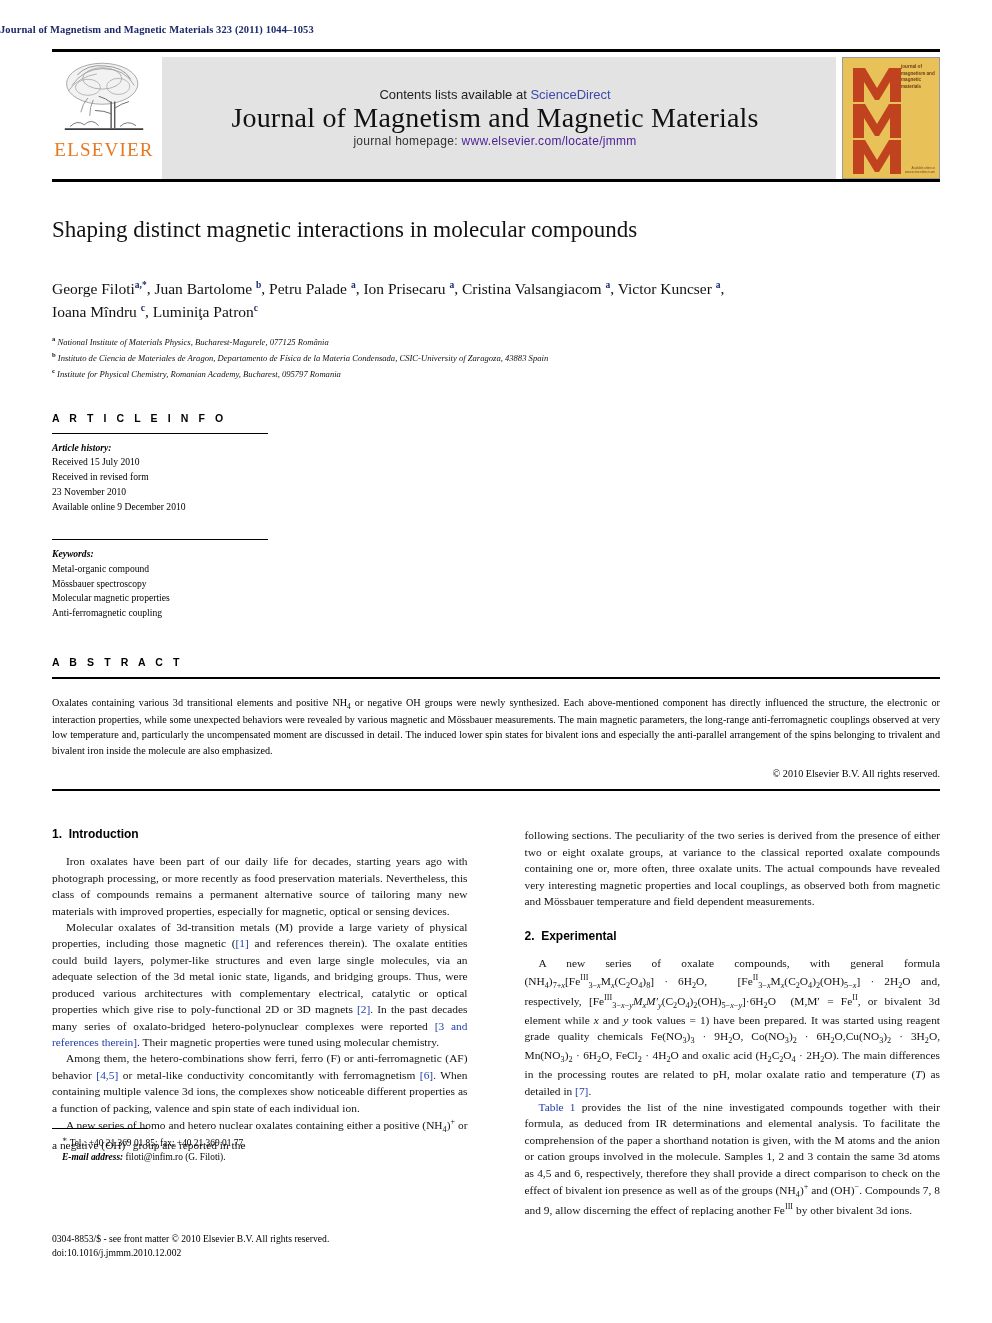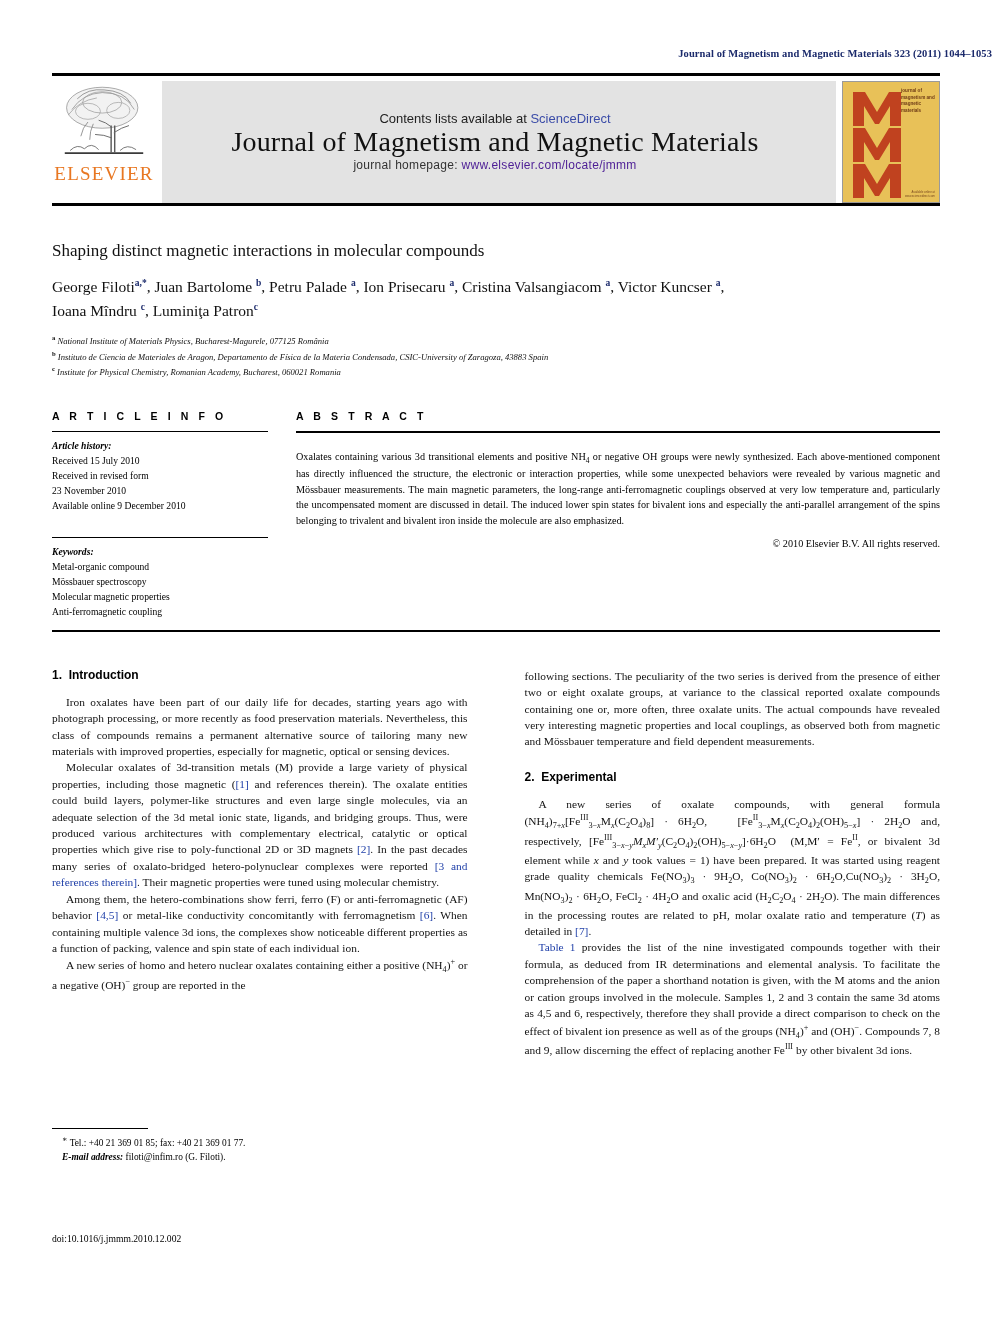--- a/index.html
+++ b/index.html
@@ -17,25 +17,25 @@
   }
   .page {
     position: relative;
     width: 992px;
     height: 1323px;
     padding: 0;
   }
 
   
   .runhead {
-    text-align: right;
+    text-align: left;
     font-size: 10.5px;
     font-weight: bold;
     color: #1b2a6b;
-    padding-top: 48px;
+    padding-top: 24px;
     letter-spacing: 0.1px;
   }
 
   
   .masthead-wrap {
     margin: 14px 52px 0 52px;
     border-top: 3px solid #000;
     padding-top: 5px;
   }
   .masthead {
@@ -130,24 +130,24 @@
   .masthead-rule {
     border-top: 3px solid #000;
     margin: 0 52px;
   }
 
   
   .titleblock {
     margin: 34px 52px 0 52px;
   }
   .art-title {
-    font-size: 17px;
+    font-size: 23px;
     font-weight: normal;
     color: #111;
-    margin: 0 0 14px 0;
+    margin: 0 0 32px 0;
     line-height: 1.25;
   }
   .authors {
     font-size: 15.5px;
     line-height: 1.5;
     color: #111;
     margin-bottom: 11px;
   }
   .authors sup {
     color: #1b2a6b;
@@ -165,20 +165,21 @@
     font-weight: bold;
     font-style: normal;
     font-size: 6.6px;
   }
 
   
   .infoabs {
     display: flex;
     margin: 30px 52px 0 52px;
     gap: 28px;
+    flex-direction: column;
   }
   .col-info { width: 216px; flex: 0 0 216px; }
   .col-abs  { flex: 1 1 auto; }
   .sec-head {
     font-family: "Liberation Sans", sans-serif;
     font-size: 10.5px;
     font-weight: bold;
     letter-spacing: 3.6px;
     color: #000;
     margin-bottom: 9px;
@@ -330,21 +331,21 @@
   <div class="masthead-rule"></div>
 
   <div class="titleblock">
     <h1 class="art-title">Shaping distinct magnetic interactions in molecular compounds</h1>
     <div class="authors">
       <span><span>George Filoti</span><sup>a,*</sup>, </span><span><span>Juan Bartolome</span> <sup>b</sup>, </span><span><span>Petru Palade</span> <sup>a</sup>, </span><span><span>Ion Prisecaru</span> <sup>a</sup>, </span><span><span>Cristina Valsangiacom</span> <sup>a</sup>, </span><span><span>Victor Kuncser</span> <sup>a</sup>,</span><br><span><span>Ioana Mîndru</span> <sup>c</sup>, </span><span><span>Luminiţa Patron</span><sup>c</sup></span>
     </div>
     <div class="affils">
       <div><sup>a</sup> <span>National Institute of Materials Physics, Bucharest-Magurele, 077125 România</span></div>
       <div><sup>b</sup> <span>Instituto de Ciencia de Materiales de Aragon, Departamento de Física de la Materia Condensada, CSIC-University of Zaragoza, 43883 Spain</span></div>
-      <div><sup>c</sup> <span>Institute for Physical Chemistry, Romanian Academy, Bucharest, 060021 Romania</span></div>
+      <div><sup>c</sup> <span>Institute for Physical Chemistry, Romanian Academy, Bucharest, 095797 Romania</span></div>
     </div>
   </div>
 
   <div class="infoabs">
 
     <div class="col-info">
       <div class="sec-head">A R T I C L E   I N F O</div>
       <div class="info-block">
         <div class="info-lbl">Article history:</div>
         <div>Received 15 July 2010</div>
@@ -406,16 +407,17 @@
 
   </div>
 
   <div class="footnote">
     <div class="fn-rule"></div>
     <div class="fn-line"><span class="star">∗</span> <span>Tel.: +40 21 369 01 85; fax: +40 21 369 01 77.</span></div>
     <div class="fn-line"><span class="fn-email">E-mail address:</span> <span>filoti@infim.ro (G. Filoti).</span></div>
   </div>
 
   <div class="imprint">
+    <div>0304-8853/$ - see front matter © 2010 Elsevier B.V. All rights reserved.</div>
     <div>doi:10.1016/j.jmmm.2010.12.002</div>
   </div>
 
 </div>
 
 </body></html>

